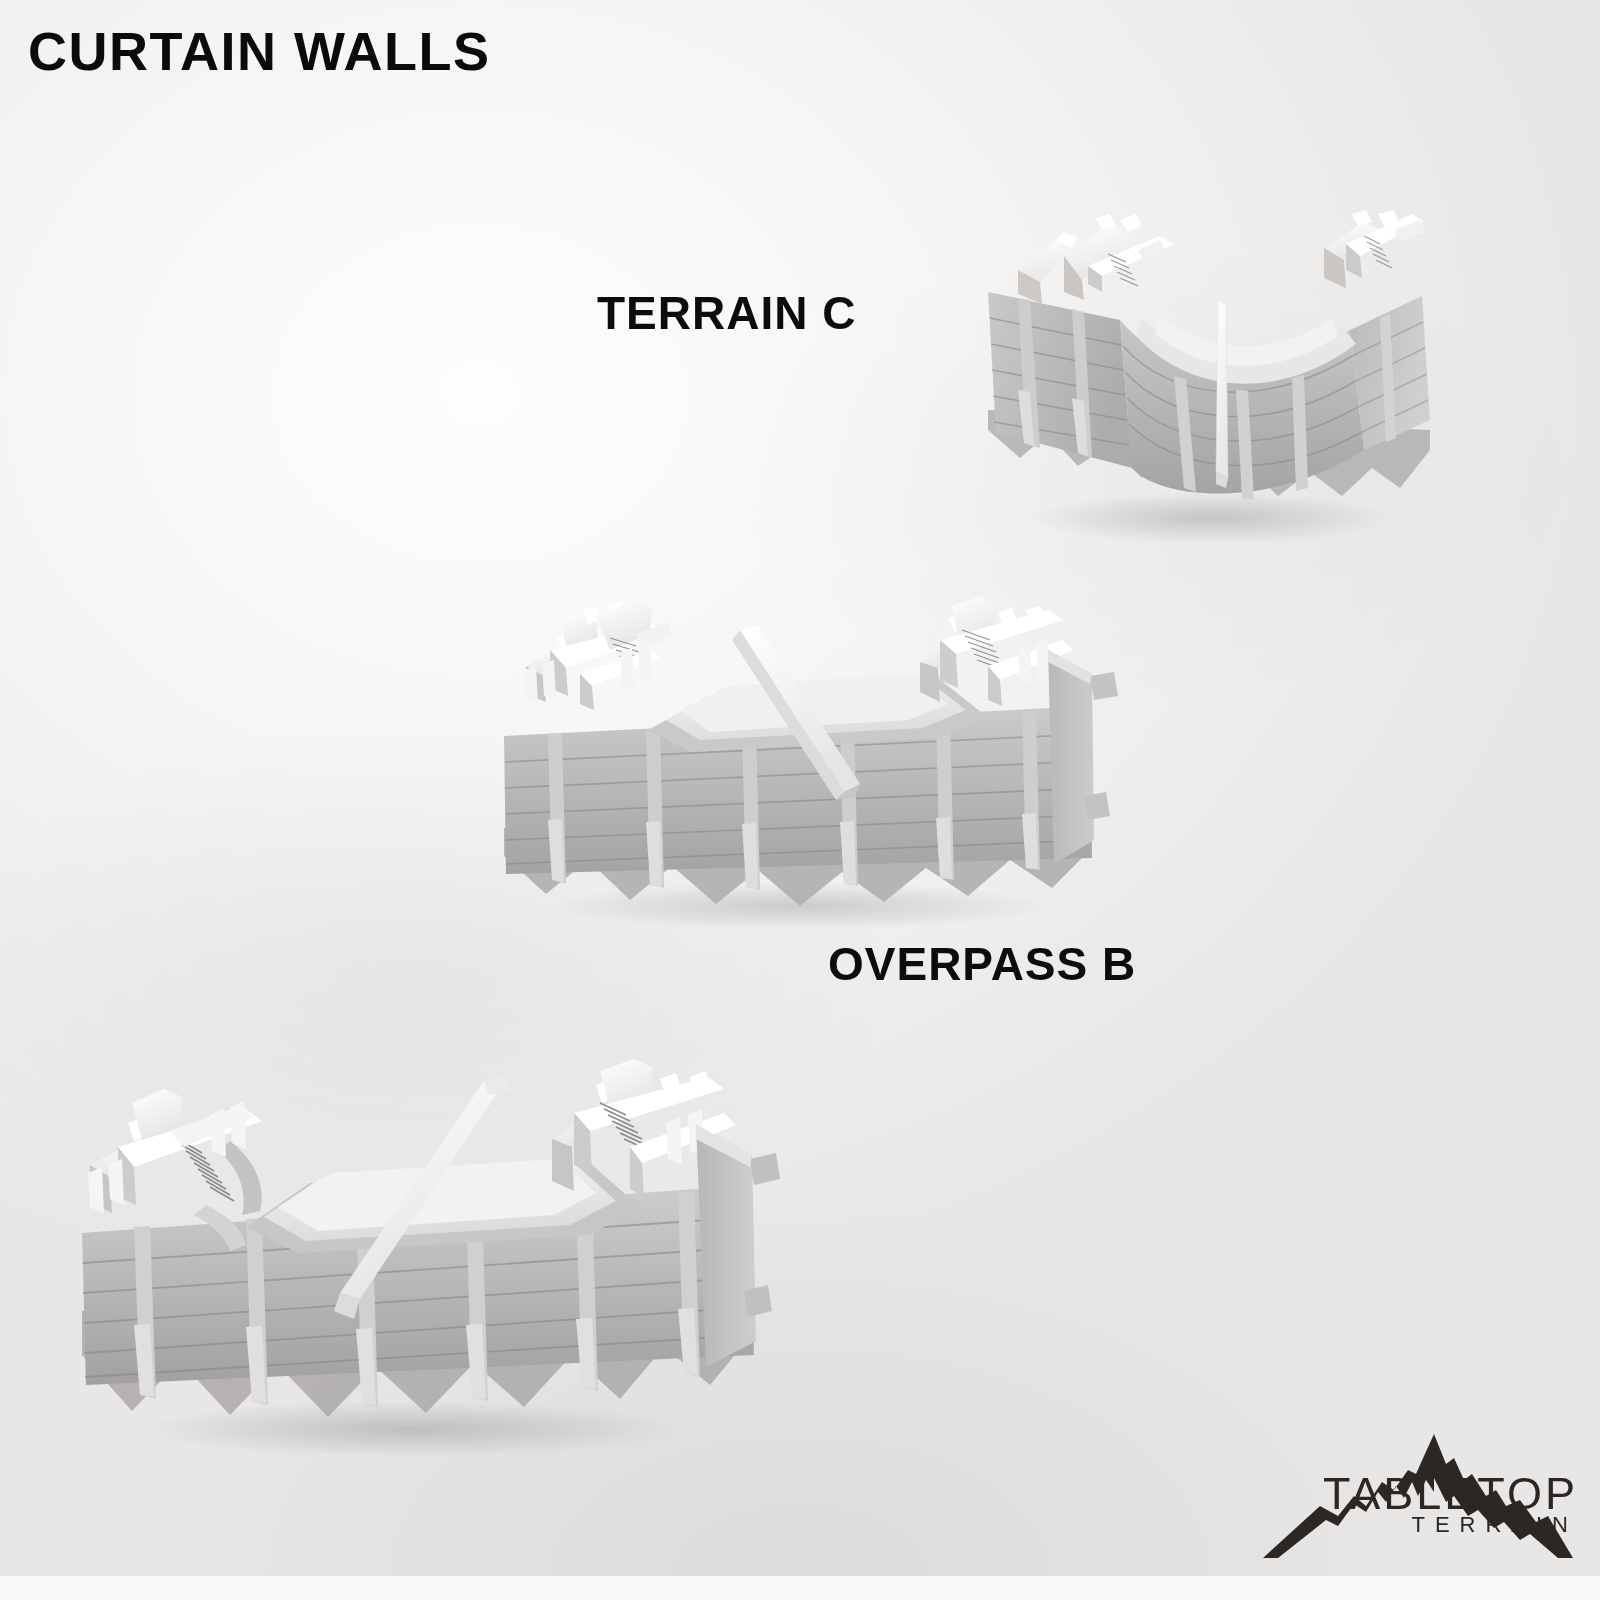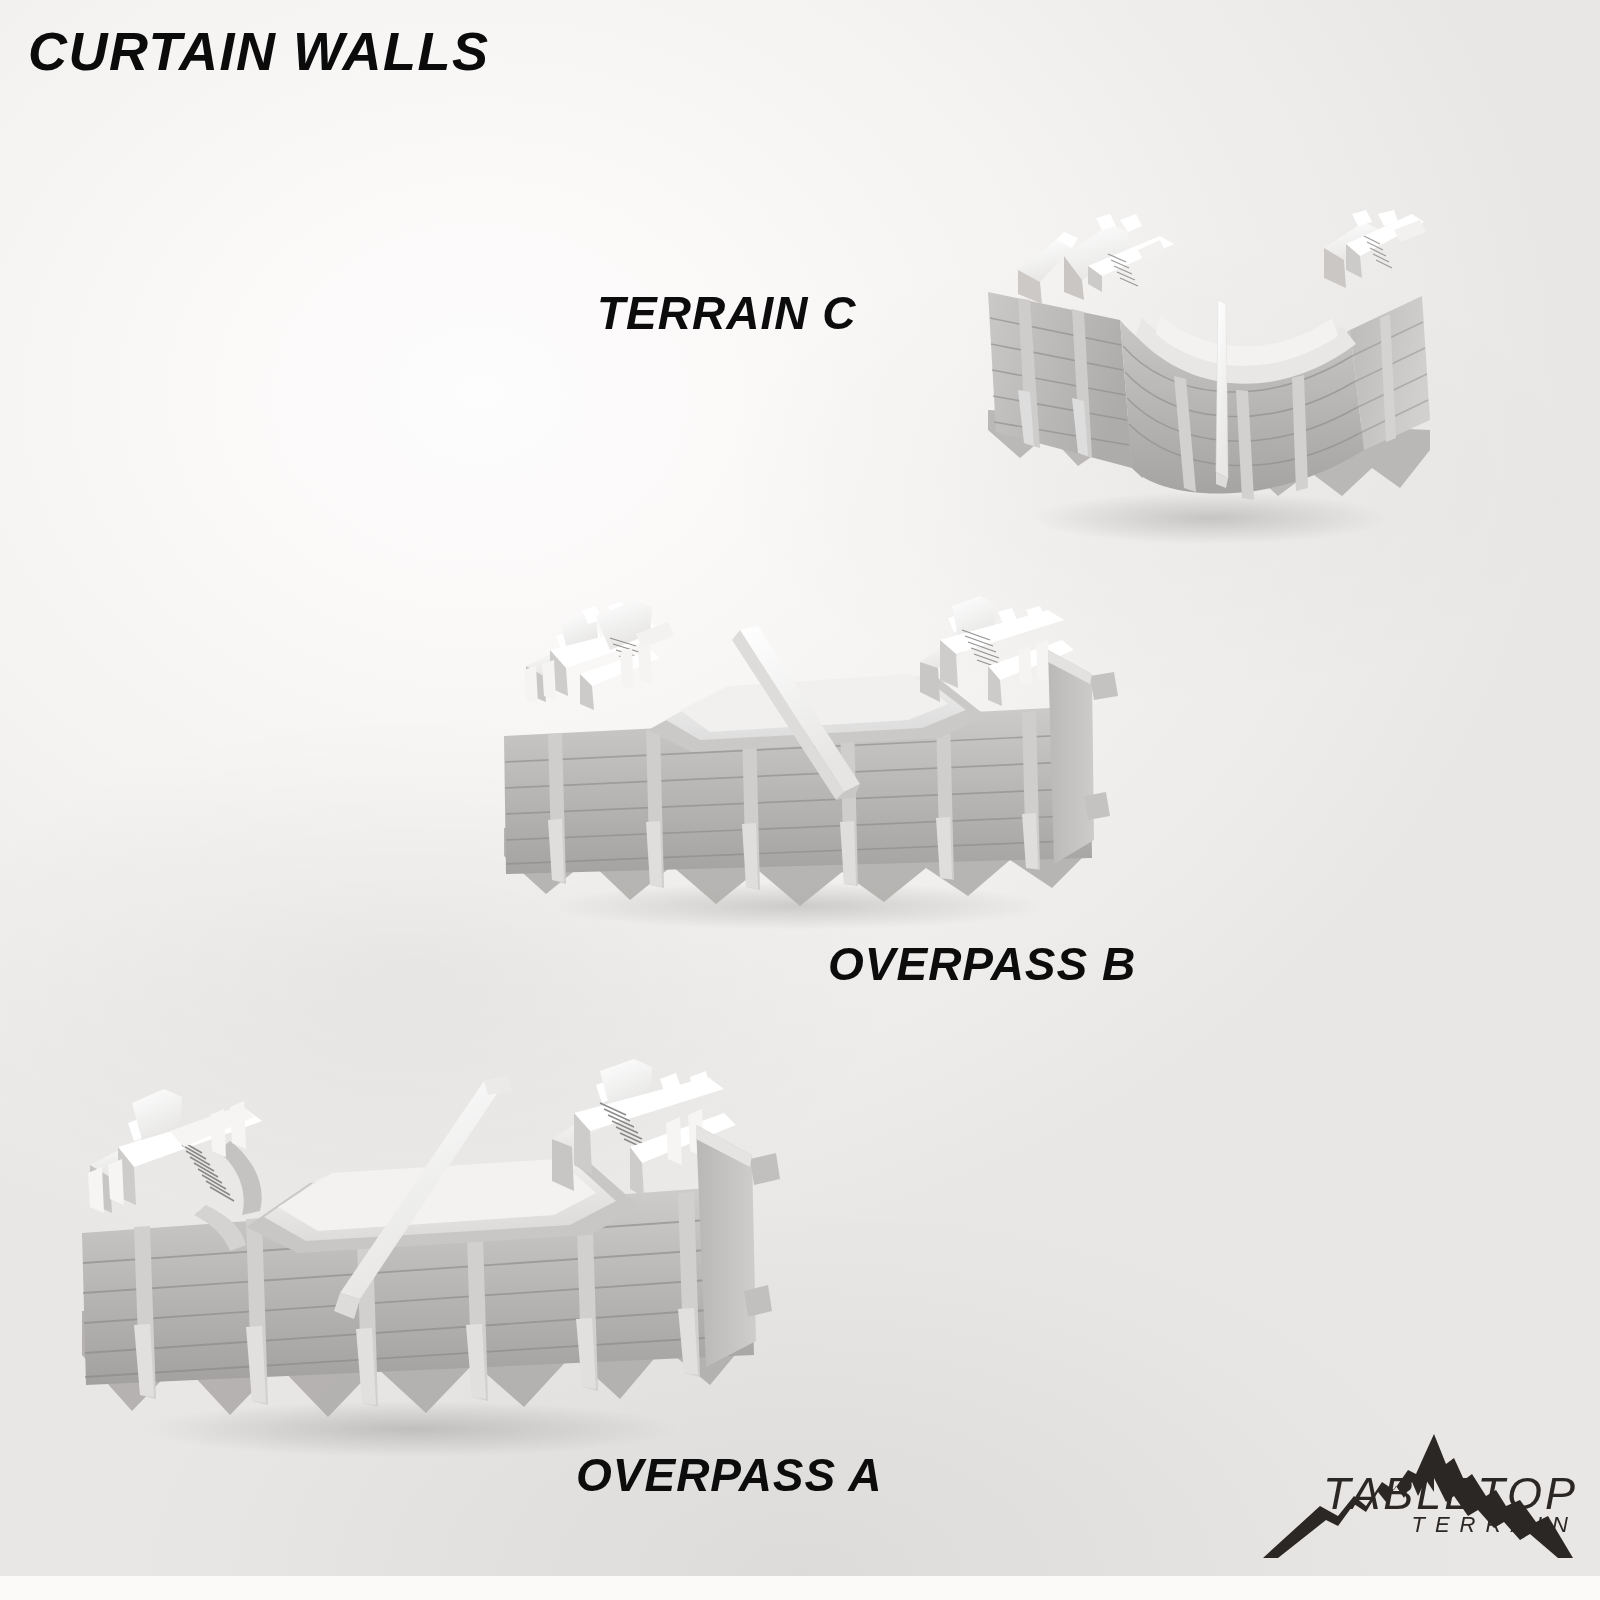--- a/index.html
+++ b/index.html
@@ -7,21 +7,20 @@
   body{
     width:1600px;height:1600px;overflow:hidden;
     font-family:"Liberation Sans", sans-serif;
     background:#fbfaf9;
   }
   #stage{
     position:relative;width:1600px;height:1576px;
     background:
       radial-gradient(ellipse 1100px 900px at 30% 25%, #fefdfd 0%, #f7f5f4 45%, #eeecea 80%, #e9e7e5 100%),
       linear-gradient(160deg,#fdfcfc 0%,#f4f2f1 55%,#eceae8 100%);
-    font-style: italic;
   }
   
   .bgwash{position:absolute;inset:0;pointer-events:none;
     background:
       radial-gradient(ellipse 700px 380px at 26% 62%, rgba(0,0,0,.045) 0%, rgba(0,0,0,0) 70%),
       radial-gradient(ellipse 620px 330px at 72% 30%, rgba(0,0,0,.028) 0%, rgba(0,0,0,0) 72%),
       radial-gradient(ellipse 900px 500px at 50% 100%, rgba(0,0,0,.05) 0%, rgba(0,0,0,0) 75%);
   }
 
   
@@ -438,21 +437,20 @@
 
       <g>
         <path d="M636 70 L692 100 L696 286 L646 312 Z" fill="url(#aFace2)"></path>
         <path d="M690 104 L716 98 L720 124 L694 130 Z" fill="#c2c0be"></path>
         <path d="M684 236 L708 230 L712 256 L688 262 Z" fill="#c2c0be"></path>
         <path d="M636 70 L692 100 L690 112 L636 84 Z" fill="#e6e4e2"></path>
       </g>
     </svg>
   </div>
 
-  <div class="lbl" id="lblA">OVERPASS A</div>
 
   <div class="logo">
     <svg viewBox="0 0 320 135" preserveAspectRatio="xMidYMax meet">
       <path fill="#2b2725" d="M5 128
         L62 76 L80 86 L96 66 L108 76 L124 52 L136 60 L150 40
         L158 44 L166 26 L176 4 L188 34 L196 28 L206 50 L214 44
         L228 66 L238 60 L248 76 L262 70 L278 92 L290 86 L315 128
         L300 128 L272 104 L262 110 L246 92 L236 98 L220 80 L210 86
         L196 66 L188 72 L176 48 L176 62 L168 50 L160 66 L154 52
         L146 68 L138 56 L128 72 L120 62 L108 82 L96 74 L80 96

